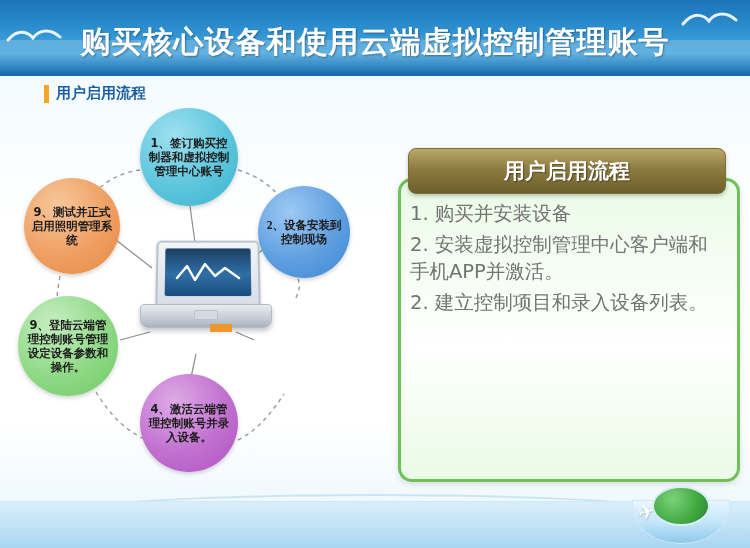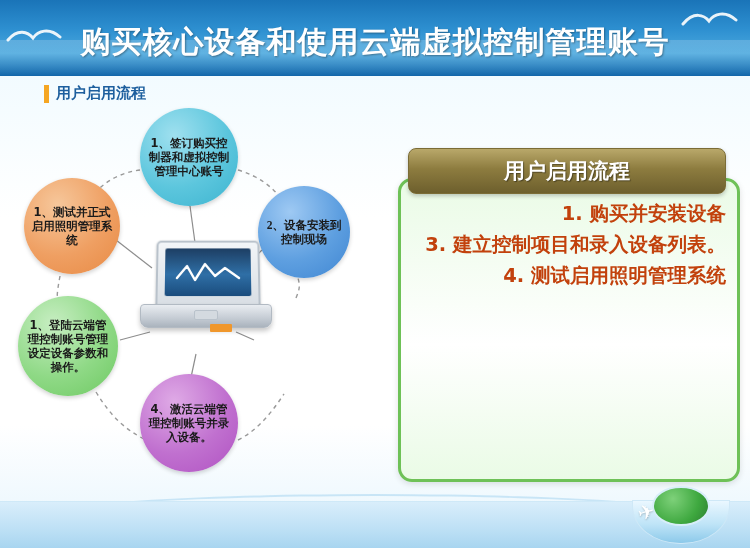--- a/index.html
+++ b/index.html
@@ -189,25 +189,24 @@
     text-shadow: 1px 1px 1px rgba(0,0,0,0.4);
   }
   .panel-list {
     position: absolute;
     left: 410px; top: 200px;
     width: 316px;
   }
   .panel-item {
     font-size: 19.5px;
     line-height: 27px;
-    color: #c2410c;
-    font-weight: bold;
+    color: #737373;
+    font-weight: normal;
     margin-bottom: 4px;
     text-indent: 0;
-    text-align: right;
   }
 
   
   .globe-wrap { position: absolute; right: 22px; bottom: 4px; width: 96px; height: 62px; }
   .bowl {
     position: absolute; left: 0; bottom: 0;
     width: 96px; height: 42px;
     background: linear-gradient(180deg, #eaf7ff 0%, #bfe4f7 55%, #8cc9ea 100%);
     border-radius: 0 0 48px 48px / 0 0 38px 38px;
     border: 1px solid #cfe8f7;
@@ -279,24 +278,24 @@
     <div class="node n1">
       <span>1、签订购买控制器和虚拟控制管理中心账号</span>
     </div>
     <div class="node n2">
       <span>2、设备安装到控制现场</span>
     </div>
     <div class="node n4">
       <span>4、激活云端管理控制账号并录入设备。</span>
     </div>
     <div class="node n5">
-      <span>1、登陆云端管理控制账号管理设定设备参数和操作。</span>
+      <span>9、登陆云端管理控制账号管理设定设备参数和操作。</span>
     </div>
     <div class="node n6">
-      <span>1、测试并正式启用照明管理系统</span>
+      <span>9、测试并正式启用照明管理系统</span>
     </div>
 
     <div class="laptop">
       <div class="lid">
         <div class="screen">
           <svg class="wave" viewBox="0 0 66 24" aria-hidden="true">
             <polyline points="2,18 12,6 20,20 30,4 40,16 50,8 64,18" fill="none" stroke="#ffffff" stroke-width="2.4" stroke-linejoin="round" stroke-linecap="round"></polyline>
           </svg>
         </div>
       </div>
@@ -305,22 +304,22 @@
       <div class="orange-tab"></div>
     </div>
   </div>
 
   <div class="panel"></div>
   <div class="panel-title-box">
     <span class="panel-title">用户启用流程</span>
   </div>
   <div class="panel-list">
     <div class="panel-item">1. 购买并安装设备</div>
-    <div class="panel-item">3. 建立控制项目和录入设备列表。</div>
-    <div class="panel-item">4. 测试启用照明管理系统</div>
+    <div class="panel-item">2. 安装虚拟控制管理中心客户端和手机APP并激活。</div>
+    <div class="panel-item">2. 建立控制项目和录入设备列表。</div>
   </div>
 
   <div class="globe-wrap">
     <div class="bowl"></div>
     <div class="globe"></div>
     <div class="plane">✈</div>
   </div>
 
 </div>
 

